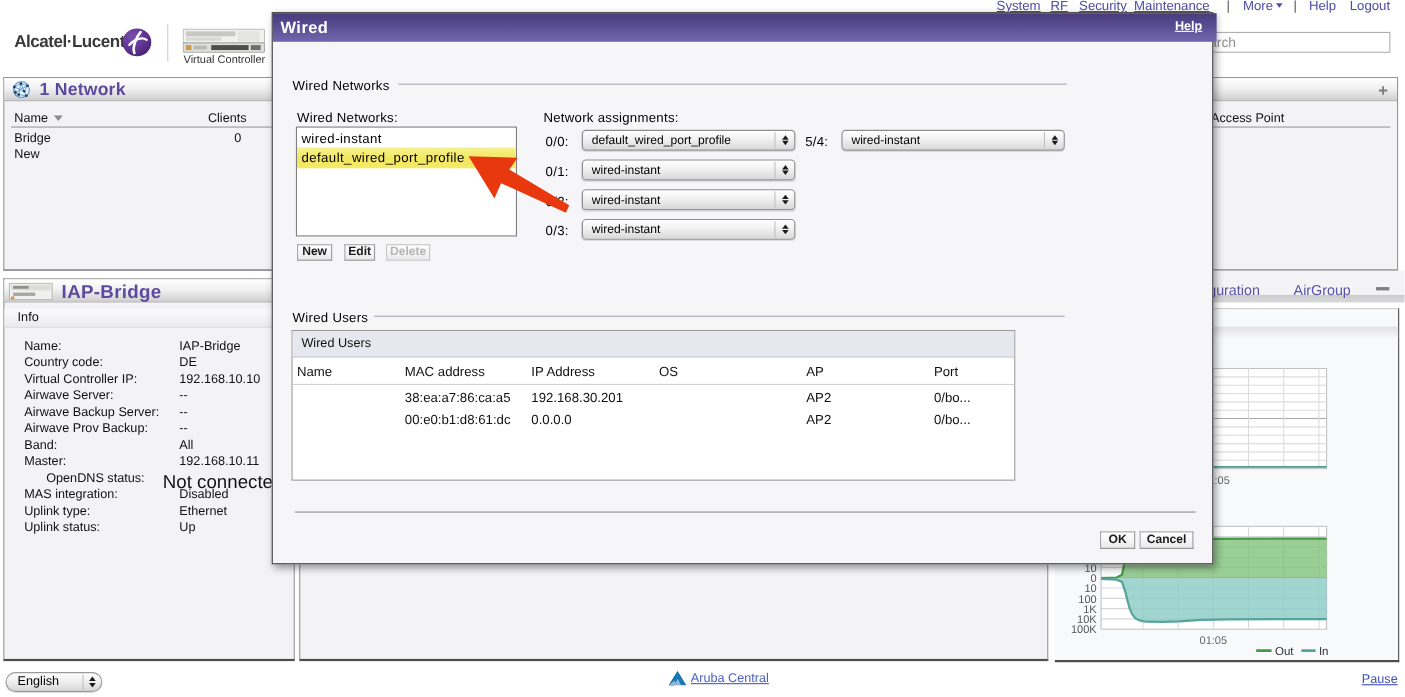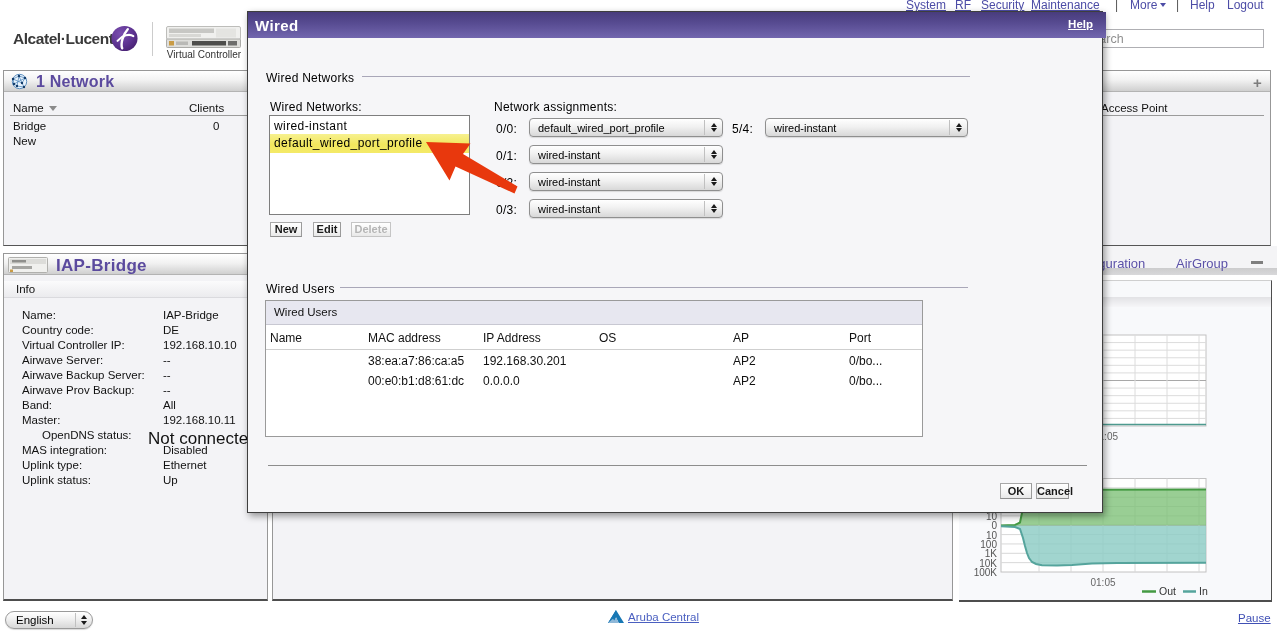--- a/index.html
+++ b/index.html
@@ -307,20 +307,20 @@
     <div class="tc" style="left:467px; top:53px;">AP2</div>
     <div class="tc" style="left:583px; top:53px;">0/bo...</div>
     <div class="tc" style="left:102px; top:73px;">00:e0:b1:d8:61:dc</div>
     <div class="tc" style="left:217px; top:73px;">0.0.0.0</div>
     <div class="tc" style="left:467px; top:73px;">AP2</div>
     <div class="tc" style="left:583px; top:73px;">0/bo...</div>
   </div>
 
   <div class="abs" style="left:20px; top:453px; width:819px; height:1px; background:#8d8d8d;"></div>
   <div class="btn" style="left:752px; top:471px; width:32px;">OK</div>
-  <div class="btn" style="left:788px; top:471px; width:33px;">Cancel</div>
+  <div class="btn" style="left:788px; top:471px; width:49px;">Cancel</div>
 </div>
 
 <svg class="abs" style="left:420px; top:138px;" width="102" height="60" viewBox="420 138 102 60">
   <polygon points="426,142 470.5,143.5 463,154 517.5,186.5 514.5,193.5 455.5,166.5 449.5,180.5" fill="#e8380d"></polygon>
 </svg>
 
 </div>
 
 </body></html>

